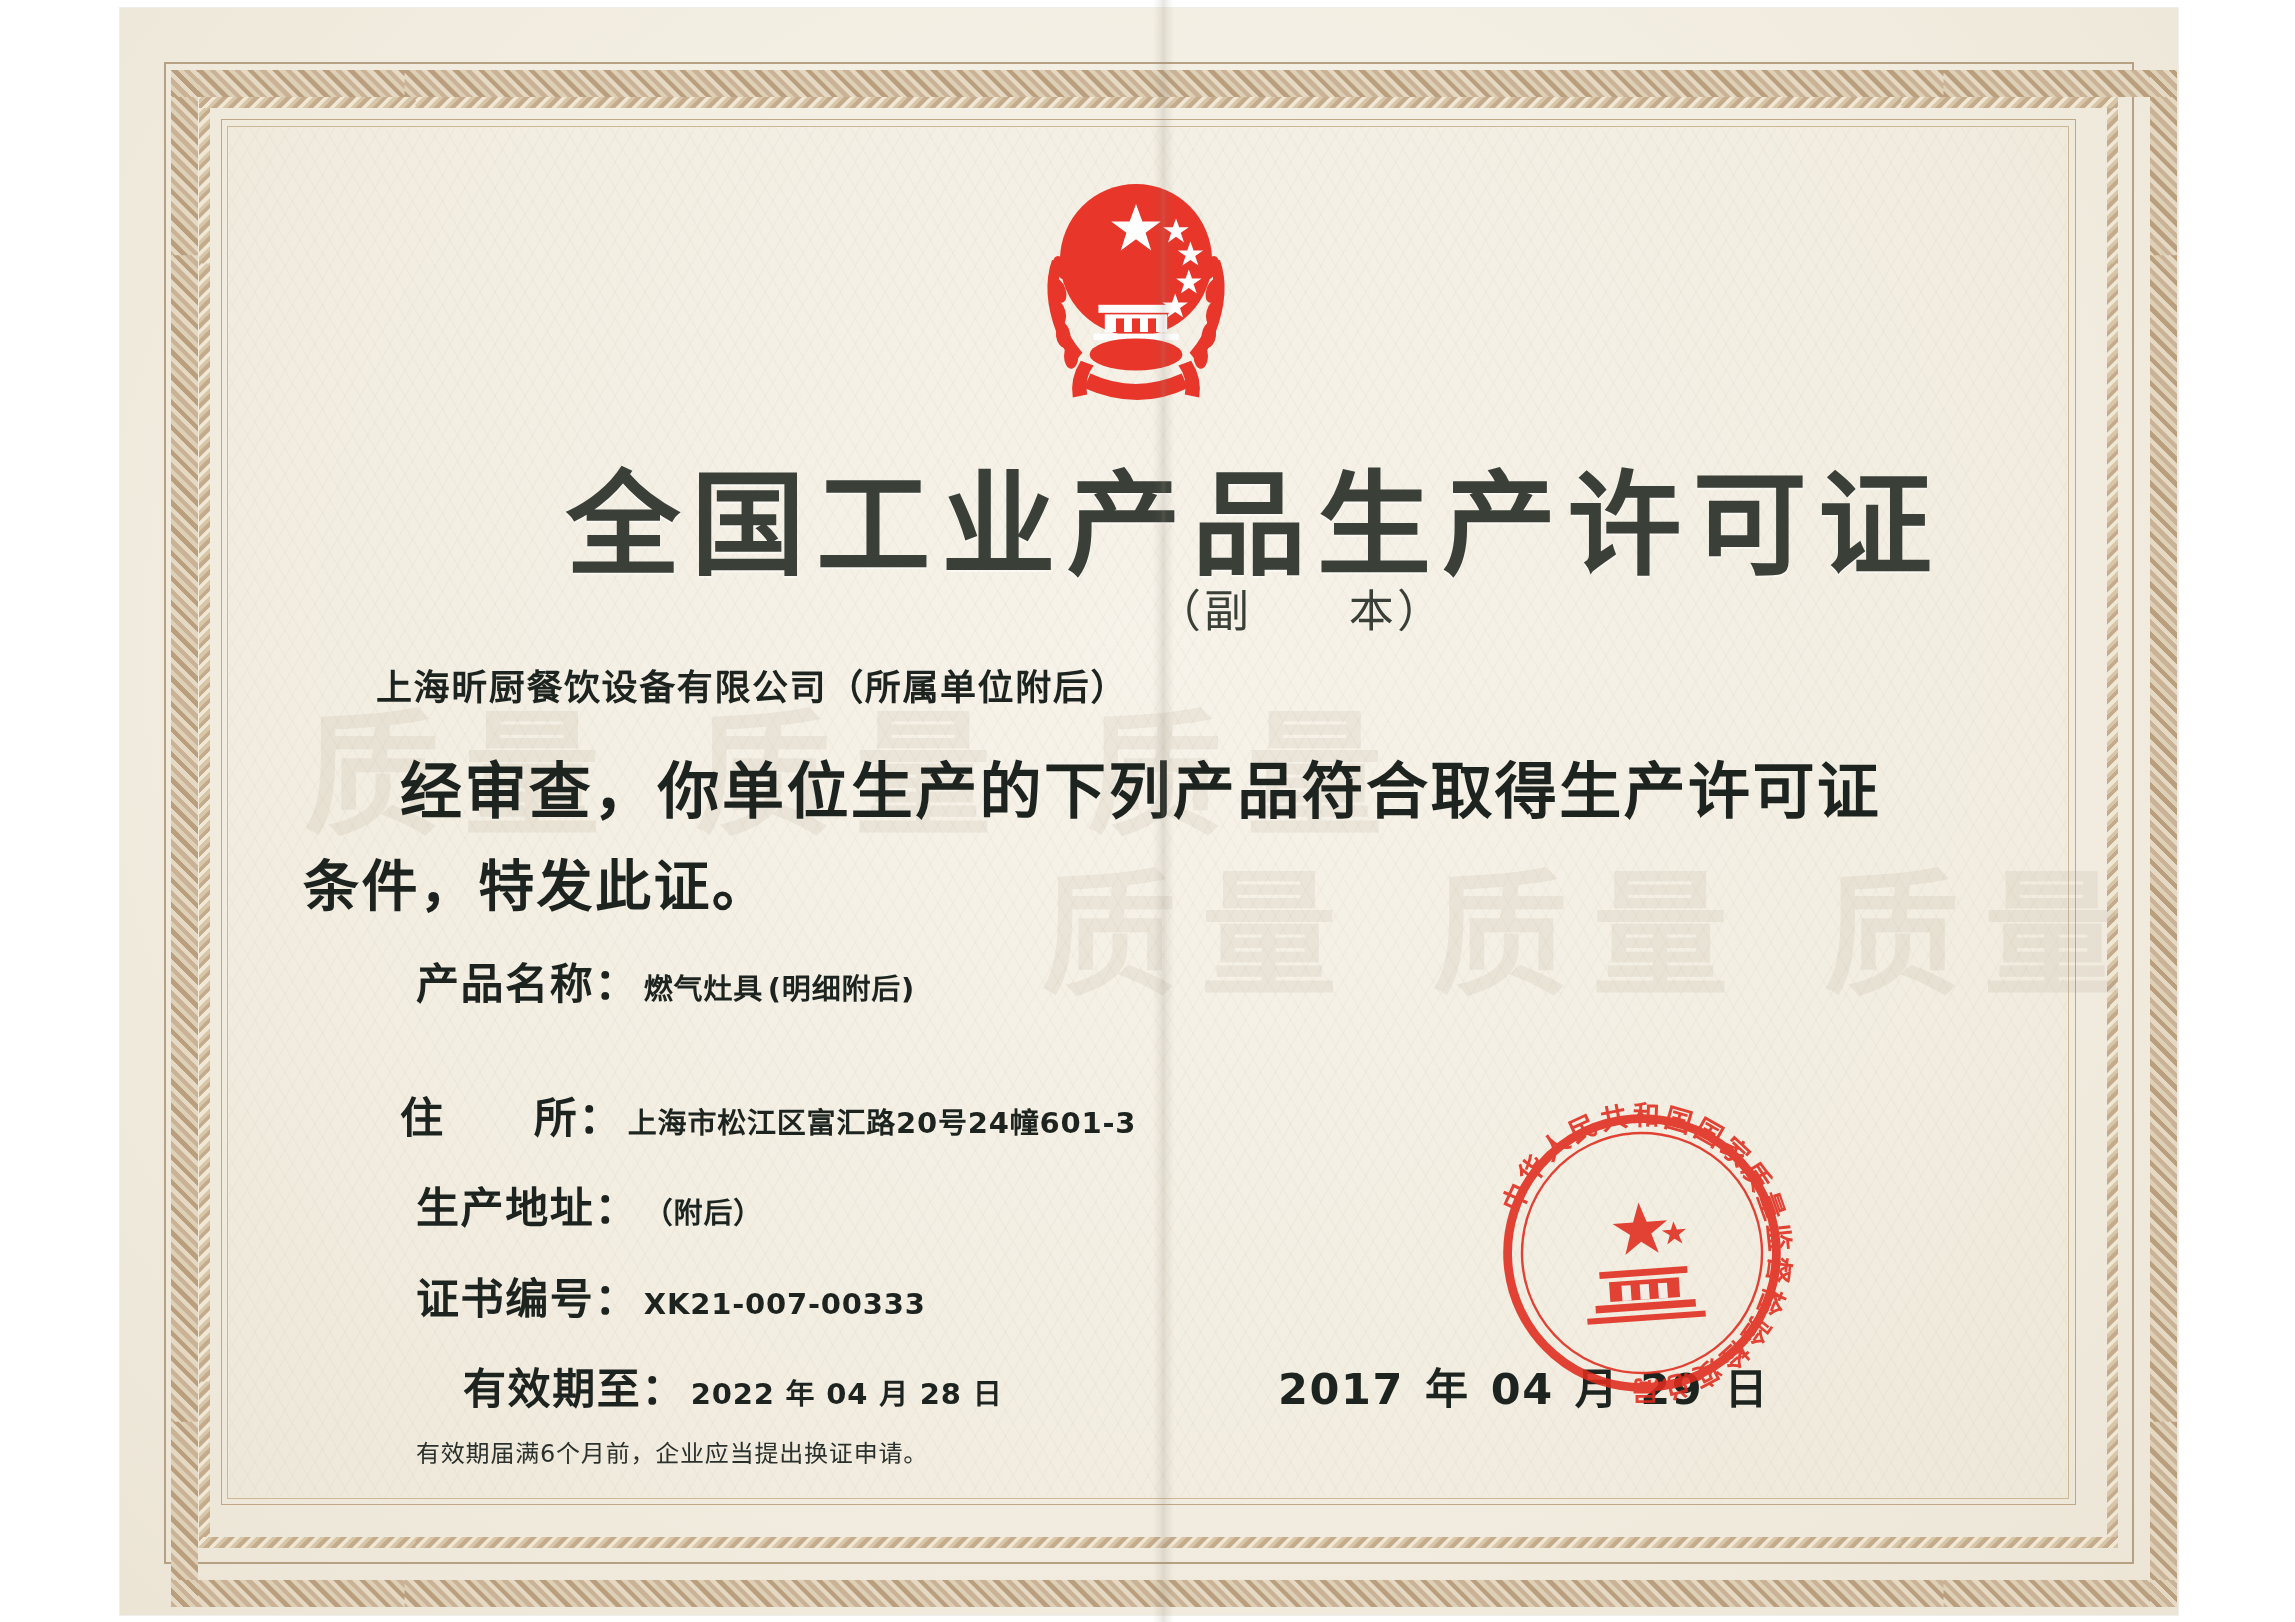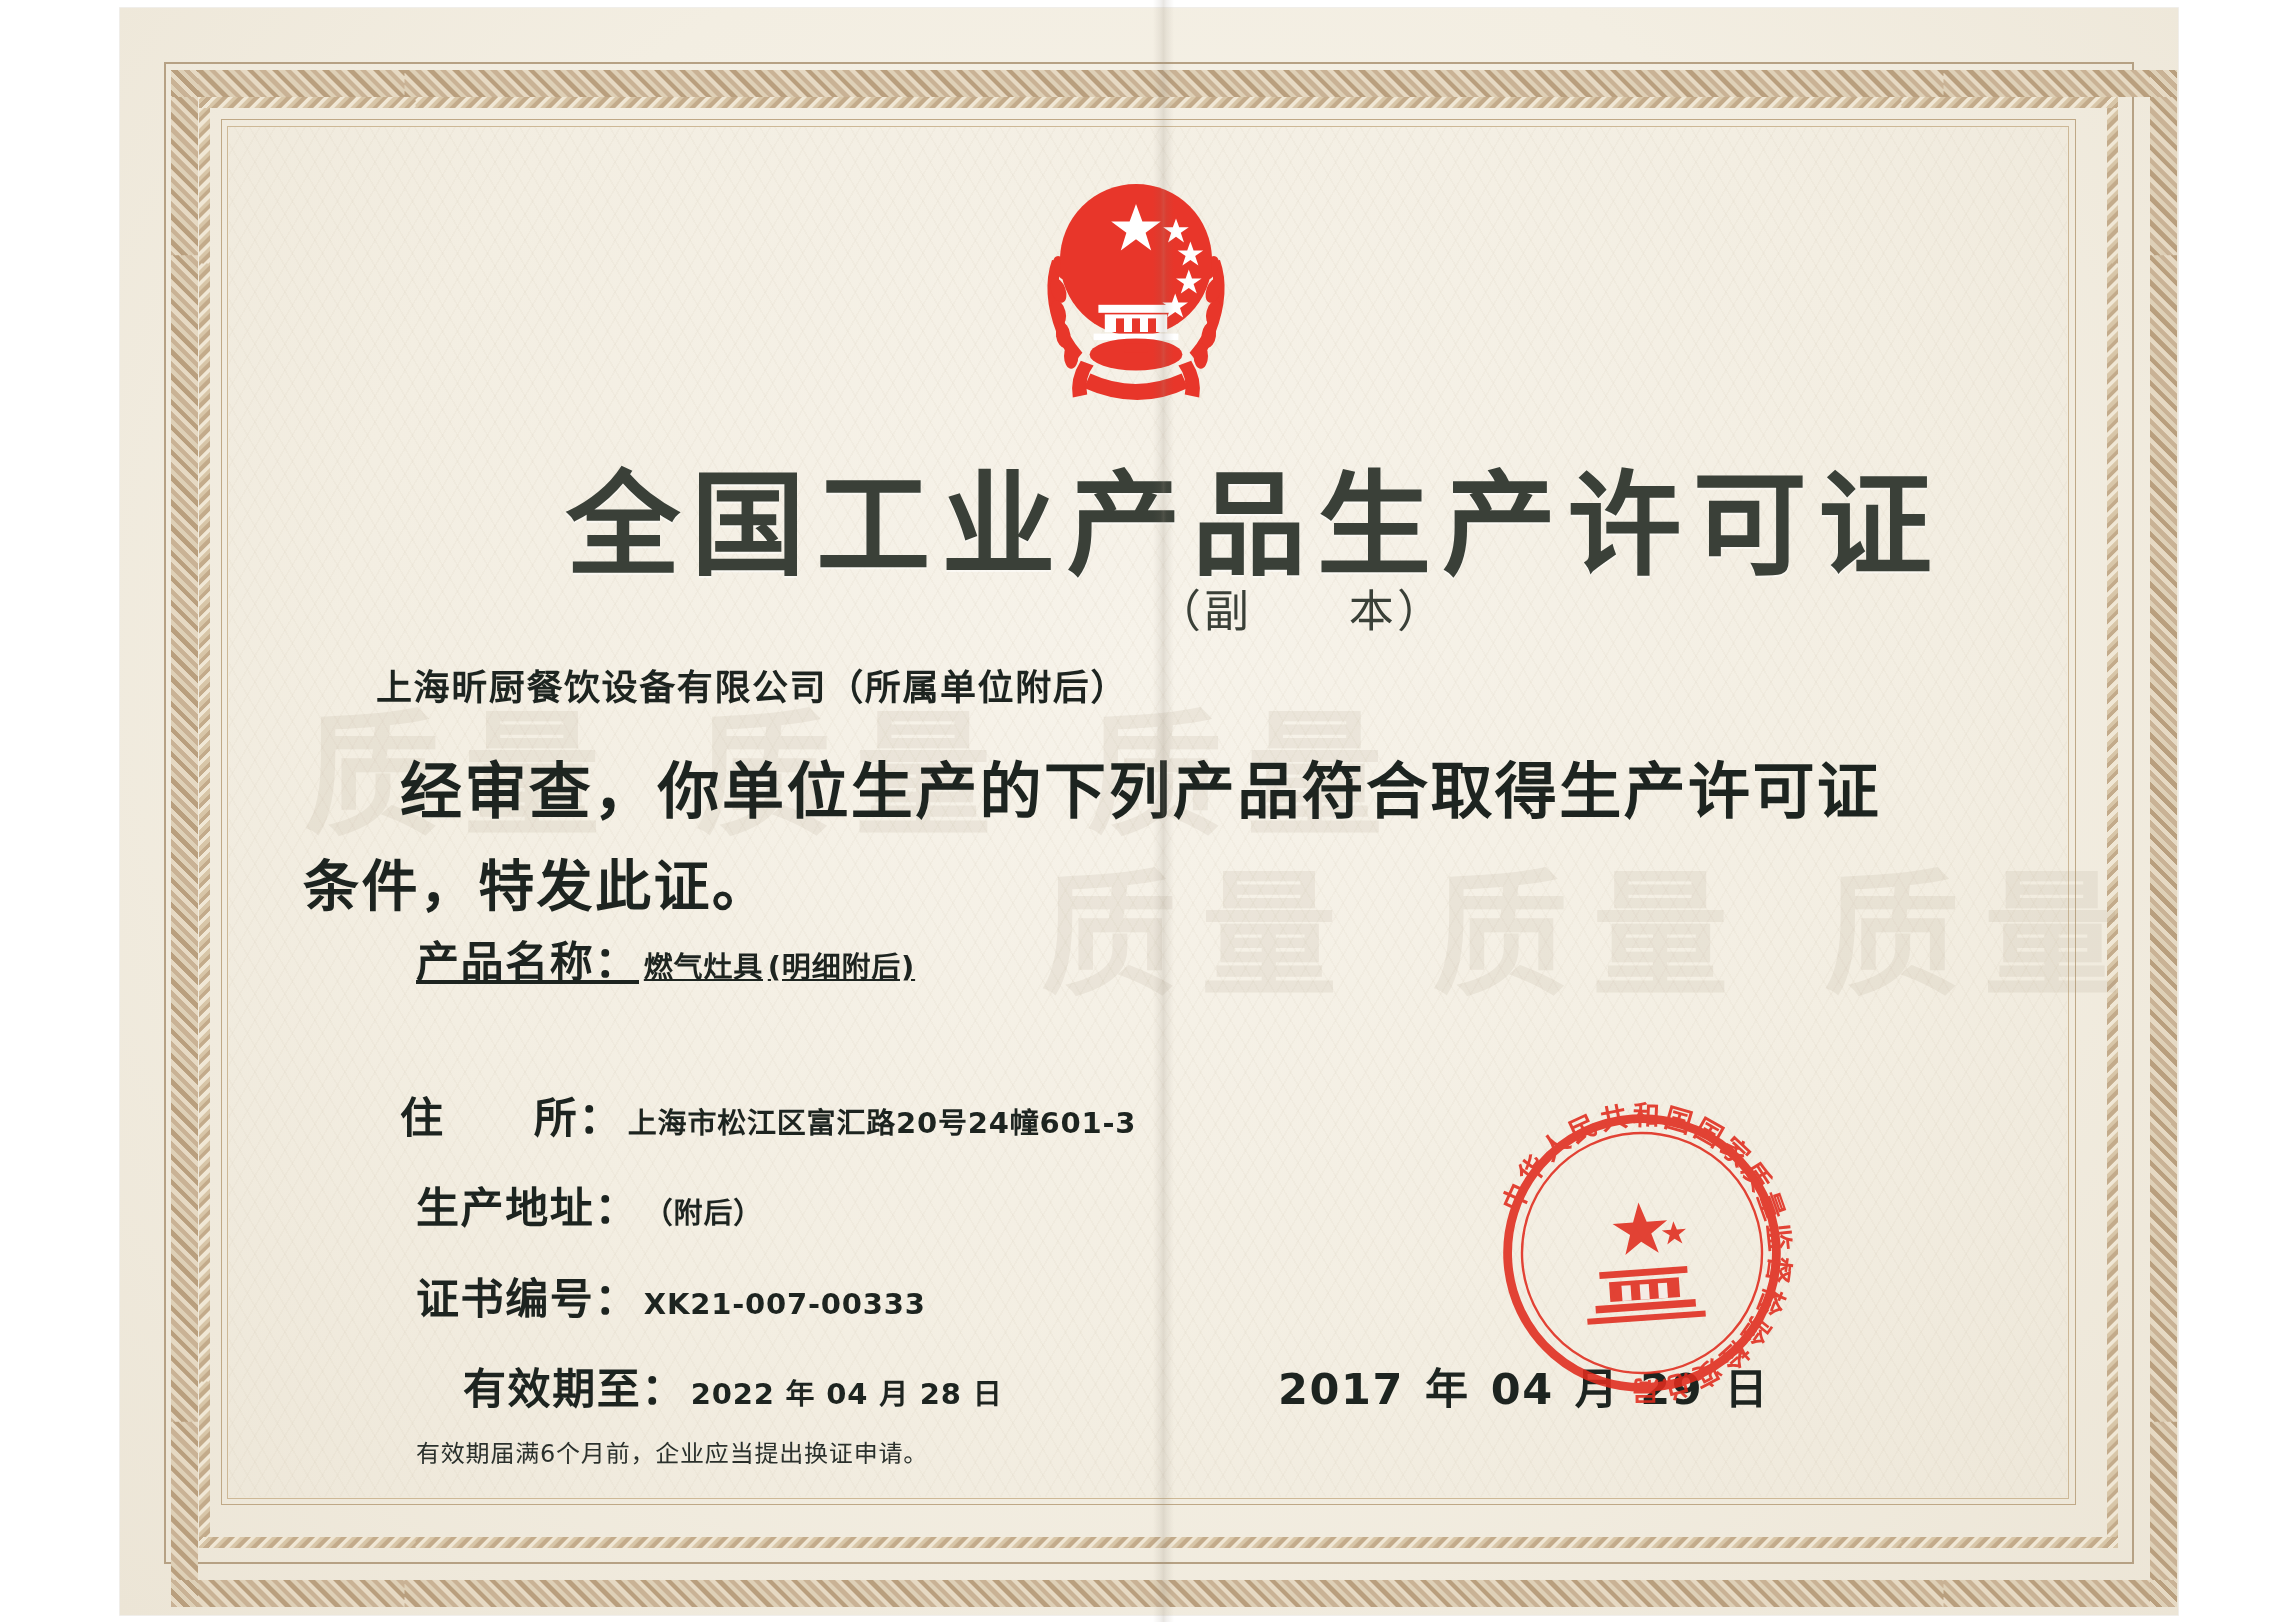--- a/index.html
+++ b/index.html
@@ -210,21 +210,21 @@
     font-weight: 600;
     letter-spacing: 1.6px;
   }
   .field .value {
     font-size: 29px;
     font-weight: 600;
     letter-spacing: 0.8px;
     margin-left: 4.8px;
   }
 
-  #f-product { left: 416px; top: 927px; text-decoration: underline; }
+  #f-product { left: 416px; top: 949px; }
   #f-address { left: 400px; top: 1083px; }
   #f-factory { left: 416px; top: 1173px; }
   #f-certno  { left: 416px; top: 1264px; }
   #f-valid   { left: 416px; top: 1354px; margin-left: 47px; }
 
   
   #issue-date {
     position: absolute;
     left: 1278px;
     top: 1354px;

